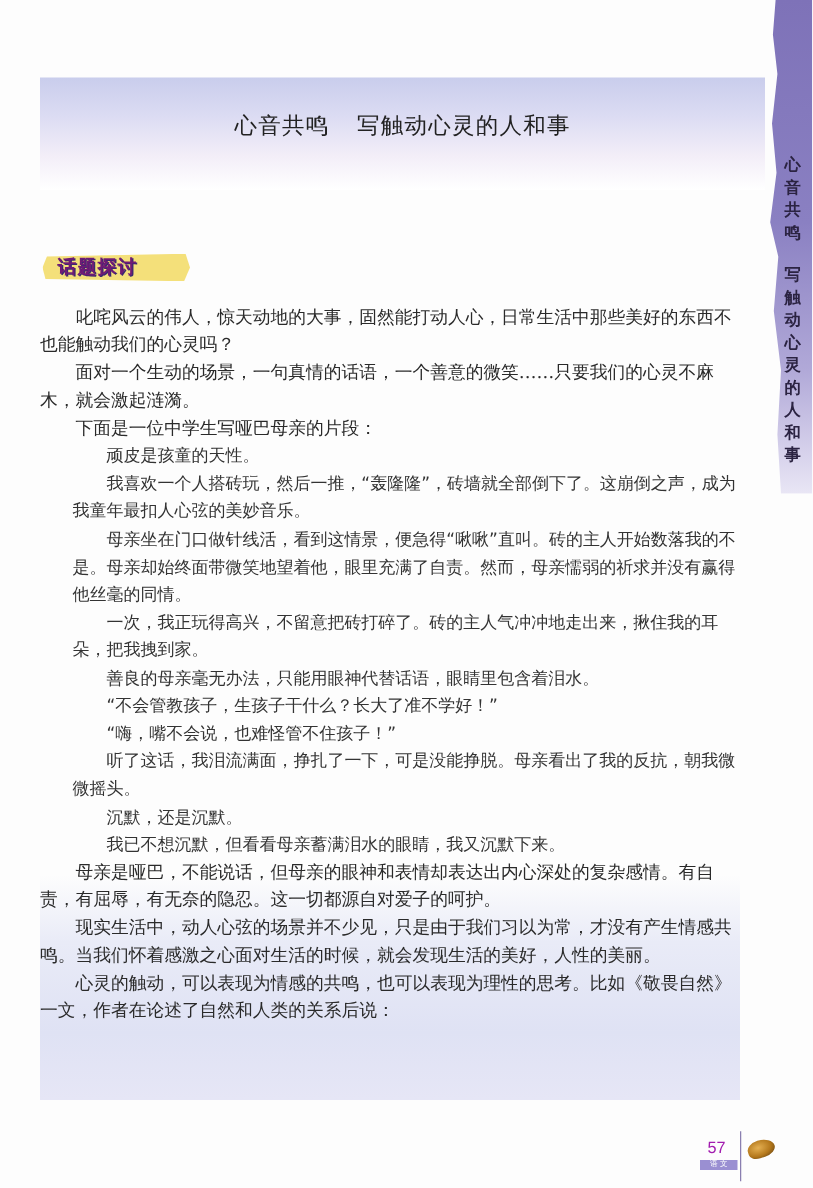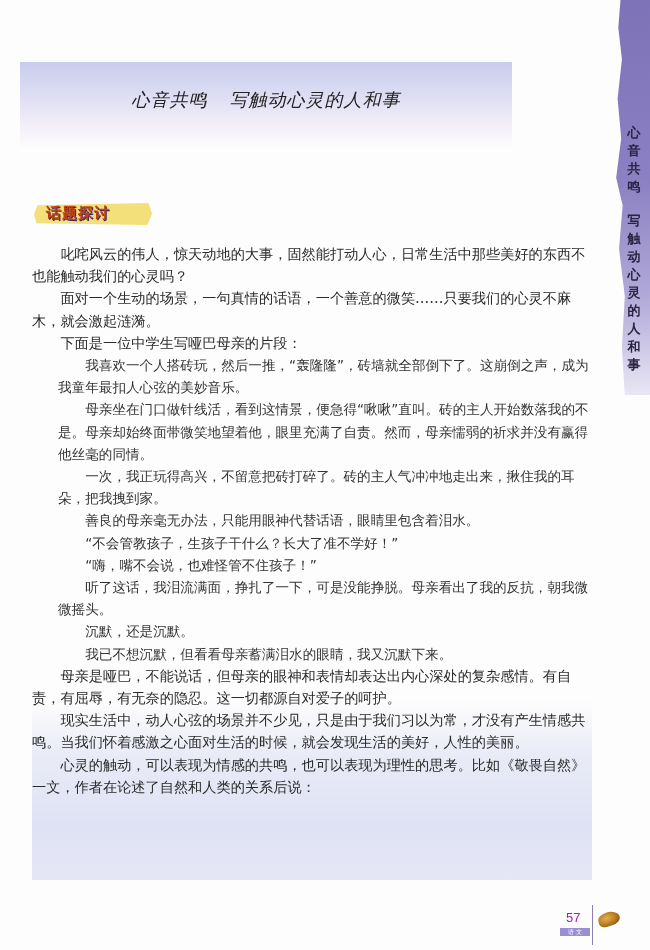--- a/index.html
+++ b/index.html
@@ -7,23 +7,22 @@
     width: 650px; height: 950px; position: relative; overflow: hidden;
     background: #fdfdfd;
     font-family: "DejaVu Serif", "Liberation Serif", serif;
     color: #2a2a2a;
   }
   .page-bg {
     position: absolute; left: 32px; top: 700px; width: 560px; height: 180px;
     background: linear-gradient(180deg, rgba(255,255,255,0) 0%, #e9ebf7 30%, #dfe2f4 70%, #e6e6f6 100%);
   }
   .title-band {
-    position: absolute; left: 20px; top: 62px; width: 492px; height: 90px;
+    position: absolute; left: 32px; top: 62px; width: 580px; height: 90px;
     background: linear-gradient(180deg, #c9cdec 0%, #dcdcf3 35%, #f3eef8 70%, #ffffff 100%);
-    font-style: italic;
   }
   .title {
     position: absolute; left: 0; right: 0; top: 26px; text-align: center;
     font-size: 18px; color: #222; letter-spacing: 1px;
   }
   .title .t1 { margin-right: 22px; font-family: "DejaVu Sans", sans-serif; }
   .side-strip {
     position: absolute; left: 614px; top: 0; width: 36px; height: 395px;
     background: linear-gradient(180deg, #7e72b8 0%, #8a80c2 45%, #b1a9d8 75%, #e9e6f5 100%);
     clip-path: polygon(18% 0, 100% 0, 100% 100%, 30% 100%, 22% 88%, 30% 75%, 14% 63%, 24% 52%, 6% 45%, 20% 35%, 10% 25%, 22% 15%, 12% 7%);
@@ -35,21 +34,21 @@
   }
   .side-text .gap { height: 16px; }
   .badge {
     position: absolute; left: 34px; top: 203px; width: 118px; height: 22px;
     background: #f4e07a; border-radius: 3px;
     clip-path: polygon(3% 10%, 97% 0, 100% 50%, 96% 100%, 2% 92%, 0 50%);
   }
   .badge-text {
     position: absolute; left: 46px; top: 204px; width: 100px;
     font-family: "DejaVu Sans", sans-serif; font-weight: bold;
-    font-size: 15px; color: #c2410c; letter-spacing: 1px;
+    font-size: 15px; color: #701a75; letter-spacing: 1px;
     text-shadow: 1px 1px 0 #3a2a70;
   }
   .body {
     position: absolute; left: 32px; top: 243px; width: 562px;
     font-size: 14.2px; line-height: 22.2px; color: #2a2a2a;
   }
   .body p { margin: 0; text-indent: 2em; }
   .body p.quote { padding-left: 26px; text-indent: 2em; font-size: 13.6px; color: #333; font-family: "DejaVu Sans", sans-serif; }
   .footer-num {
     position: absolute; left: 566px; top: 910px; font-family: "Liberation Sans", sans-serif;
@@ -96,20 +95,21 @@
   <div>事</div>
 </div>
 
 <div class="badge"></div>
 <div class="badge-text">话题探讨</div>
 
 <div class="body">
   <p>叱咤风云的伟人，惊天动地的大事，固然能打动人心，日常生活中那些美好的东西不也能触动我们的心灵吗？</p>
   <p>面对一个生动的场景，一句真情的话语，一个善意的微笑……只要我们的心灵不麻木，就会激起涟漪。</p>
   <p>下面是一位中学生写哑巴母亲的片段：</p>
+  <p class="quote">顽皮是孩童的天性。</p>
   <p class="quote">我喜欢一个人搭砖玩，然后一推，“轰隆隆”，砖墙就全部倒下了。这崩倒之声，成为我童年最扣人心弦的美妙音乐。</p>
   <p class="quote">母亲坐在门口做针线活，看到这情景，便急得“啾啾”直叫。砖的主人开始数落我的不是。母亲却始终面带微笑地望着他，眼里充满了自责。然而，母亲懦弱的祈求并没有赢得他丝毫的同情。</p>
   <p class="quote">一次，我正玩得高兴，不留意把砖打碎了。砖的主人气冲冲地走出来，揪住我的耳朵，把我拽到家。</p>
   <p class="quote">善良的母亲毫无办法，只能用眼神代替话语，眼睛里包含着泪水。</p>
   <p class="quote">“不会管教孩子，生孩子干什么？长大了准不学好！”</p>
   <p class="quote">“嗨，嘴不会说，也难怪管不住孩子！”</p>
   <p class="quote">听了这话，我泪流满面，挣扎了一下，可是没能挣脱。母亲看出了我的反抗，朝我微微摇头。</p>
   <p class="quote">沉默，还是沉默。</p>
   <p class="quote">我已不想沉默，但看看母亲蓄满泪水的眼睛，我又沉默下来。</p>
   <p>母亲是哑巴，不能说话，但母亲的眼神和表情却表达出内心深处的复杂感情。有自责，有屈辱，有无奈的隐忍。这一切都源自对爱子的呵护。</p>

